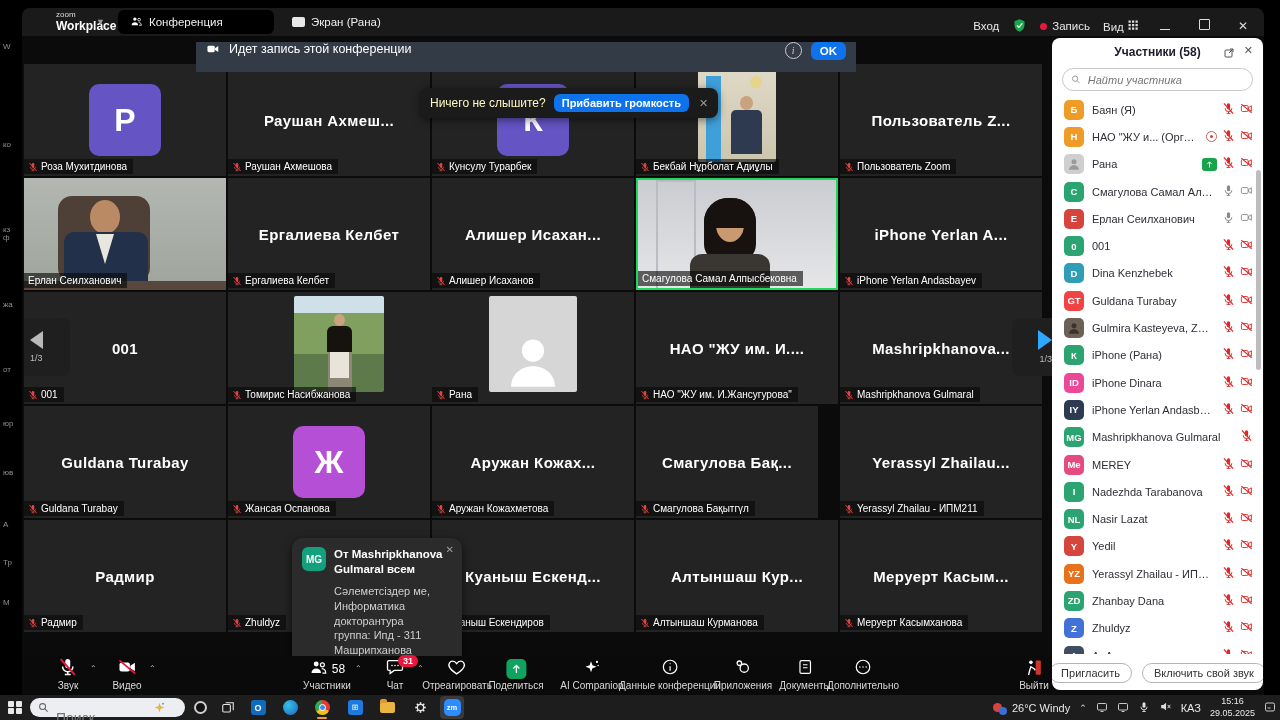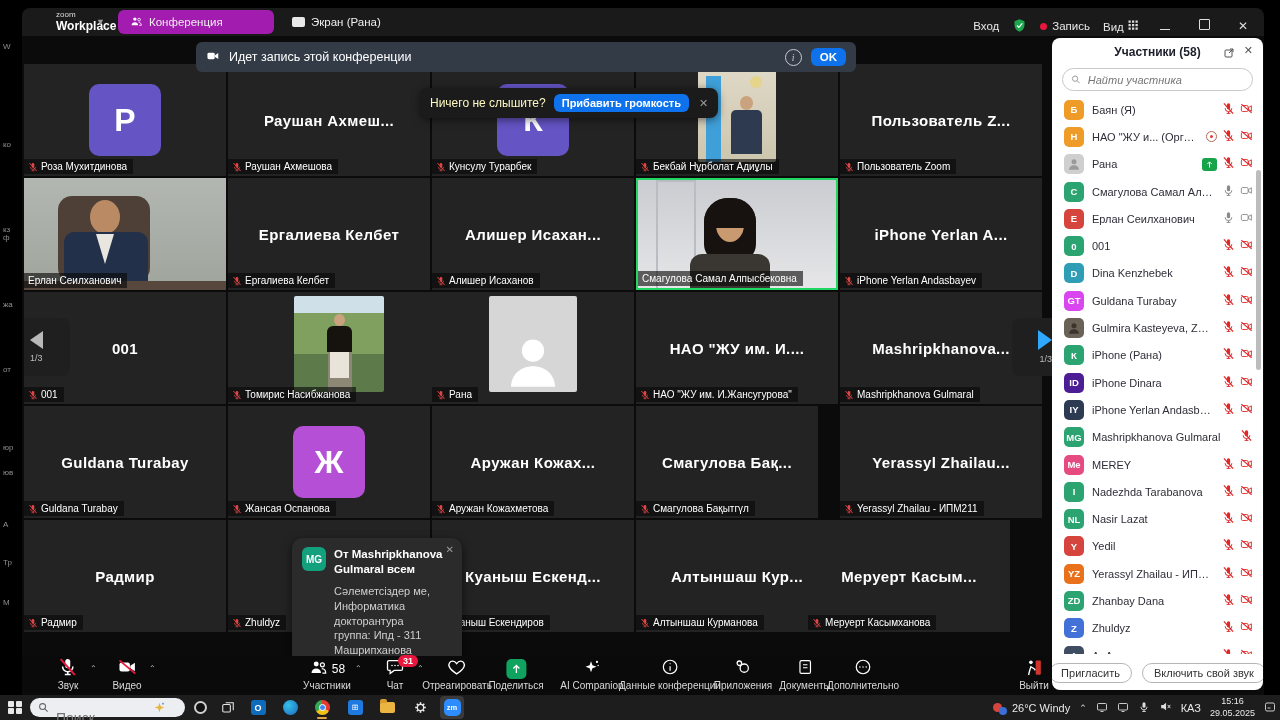--- a/index.html
+++ b/index.html
@@ -7,29 +7,29 @@
   #stage{position:absolute;inset:0;width:1280px;height:720px;background:#000;}
   .abs{position:absolute;}
   
   #titlebar{left:22px;top:8px;width:1242px;height:28px;background:#1a1a1a;border-radius:8px 8px 0 0;z-index:6;}
   #content-bg{left:22px;top:36px;width:1242px;height:659px;background:#0b0b0b;z-index:0;}
   .logo{left:34px;top:3px;line-height:1;color:#fff;}
   .logo .l1{font-size:8px;color:#ddd;}
   .logo .l2{font-size:12px;font-weight:bold;margin-top:1px;}
   .tb-chev{left:74px;top:9px;color:#9a9a9a;font-size:9px;}
   .tab{top:2px;height:24px;display:flex;align-items:center;gap:6px;color:#efefef;font-size:11.5px;padding:0 12px;border-radius:6px;}
-  #tab-meeting{left:96px;background:#a21caf;width:132px;}
+  #tab-meeting{left:96px;background:#000000;width:132px;}
   #tab-screen{left:258px;}
   #tb-right{right:8px;top:0;height:36px;display:flex;align-items:center;gap:13px;color:#e6e6e6;font-size:11.5px;z-index:7;}
   .rec-dot{width:7px;height:7px;border-radius:50%;background:#e8173d;display:inline-block;margin-right:5px;}
   .winbtn{width:26px;text-align:center;color:#ddd;font-size:12px;}
   .minbar{display:inline-block;width:10px;height:1.5px;background:#ddd;}
   .maxsq{display:inline-block;width:9px;height:9px;border:1.2px solid #ddd;border-radius:1px;}
   
-  #rec-banner{left:196px;top:42px;width:660px;height:30px;background:#333b46;border-radius:6px;display:flex;align-items:center;gap:9px;padding:0 10px;box-sizing:border-box;z-index:5;color:#fff;font-size:12.5px;}
+  #rec-banner{left:196px;top:42px;width:660px;height:30px;background:#333b46;border-radius:0;display:flex;align-items:flex-start;gap:9px;padding:0 10px;box-sizing:border-box;z-index:5;color:#fff;font-size:12.5px;}
   #rec-banner .sp{flex:1;}
   .info-circ{width:15px;height:15px;border:1.3px solid #c9cdd4;border-radius:50%;color:#c9cdd4;font-size:10px;display:flex;align-items:center;justify-content:center;font-style:italic;font-family:"Liberation Serif",serif;}
   #ok-btn{background:#0e72ed;color:#fff;font-weight:bold;font-size:11.5px;border-radius:6px;padding:3px 9px;}
   
   #audio-tip{left:420px;top:88px;height:30px;background:#1b1b1b;border-radius:8px;display:flex;align-items:center;gap:8px;padding:0 10px;z-index:5;box-shadow:0 2px 8px rgba(0,0,0,.5);}
   #audio-tip .q{color:#fef9c3;font-size:12px;}
   #vol-btn{background:#0e72ed;color:#fff;font-size:11px;font-weight:bold;border-radius:6px;padding:3px 8px;}
   #audio-tip .x{color:#9a9a9a;font-size:11px;margin-left:2px;}
   
   .tile{position:absolute;background:#232323;box-sizing:border-box;z-index:1;}
@@ -137,21 +137,21 @@
 <div id="stage">
 
   <div class="abs" id="content-bg"></div>
   <div id="frags">
       <div class="frag" style="top: 42px;">W</div>
       <div class="frag" style="top: 140px;">ко</div>
       <div class="frag" style="top: 225px;">кз</div>
       <div class="frag" style="top: 233px;">ф</div>
       <div class="frag" style="top: 300px;">жа</div>
       <div class="frag" style="top: 365px;">от</div>
-      <div class="frag" style="top: 443px;">юр</div>
+      <div class="frag" style="top: 419px;">юр</div>
       <div class="frag" style="top: 468px;">юв</div>
       <div class="frag" style="top: 520px;">А</div>
       <div class="frag" style="top: 558px;">Тр</div>
       <div class="frag" style="top: 598px;">М</div>
     </div>
 
   <div class="abs" id="titlebar">
     <div class="abs logo">
       <div class="l1">zoom</div>
       <div class="l2">Workplace</div>
@@ -530,21 +530,21 @@
           <svg width="10" height="10" viewBox="0 0 24 24">
             <rect x="9" y="2.5" width="6" height="11" rx="3" fill="#e04545"></rect>
             <path d="M5.8 11.5a6.2 6.2 0 0 0 12.4 0" fill="none" stroke="#e04545" stroke-width="1.8"></path>
             <line x1="12" y1="17.7" x2="12" y2="21" stroke="#e04545" stroke-width="1.8"></line>
             <line x1="8.5" y1="21" x2="15.5" y2="21" stroke="#e04545" stroke-width="1.8"></line>
             <line x1="3.5" y1="2.5" x2="20.5" y2="21.5" stroke="#e04545" stroke-width="2.4"></line>
           </svg>
           <span>Алтыншаш Курманова</span>
         </div>
       </div>
-      <div class="tile" style="left: 808px; top: 520px; width: 202px; height: 112px;">
+      <div class="tile" style="left: 840px; top: 520px; width: 202px; height: 112px;">
         <div class="ctext">Меруерт Касым...</div>
         <div class="tlabel">
           <svg width="10" height="10" viewBox="0 0 24 24">
             <rect x="9" y="2.5" width="6" height="11" rx="3" fill="#e04545"></rect>
             <path d="M5.8 11.5a6.2 6.2 0 0 0 12.4 0" fill="none" stroke="#e04545" stroke-width="1.8"></path>
             <line x1="12" y1="17.7" x2="12" y2="21" stroke="#e04545" stroke-width="1.8"></line>
             <line x1="8.5" y1="21" x2="15.5" y2="21" stroke="#e04545" stroke-width="1.8"></line>
             <line x1="3.5" y1="2.5" x2="20.5" y2="21.5" stroke="#e04545" stroke-width="2.4"></line>
           </svg>
           <span>Меруерт Касымханова</span>
@@ -853,21 +853,21 @@
                 <line x1="3.5" y1="2.5" x2="20.5" y2="21.5" stroke="#e02828" stroke-width="2.4"></line>
               </svg></span>
             <span><svg width="13" height="13" viewBox="0 0 24 24">
                 <rect x="2.5" y="6.5" width="12.5" height="11" rx="2.5" fill="none" stroke="#e02828" stroke-width="1.7"></rect>
                 <path d="M15.5 10.5l5.5-3.5v10l-5.5-3.5z" fill="none" stroke="#e02828" stroke-width="1.7"></path>
                 <line x1="2.5" y1="4" x2="21.5" y2="20" stroke="#e02828" stroke-width="2.2"></line>
               </svg></span>
           </span>
         </div>
         <div class="prow">
-          <span class="pav" style="background:#d946ef">GT</span>
+          <span class="pav" style="background:#ef4444">GT</span>
           <span class="pname">Guldana Turabay</span>
           <span class="picons">
             <span><svg width="13" height="13" viewBox="0 0 24 24">
                 <rect x="9" y="2.5" width="6" height="11" rx="3" fill="#e02828"></rect>
                 <path d="M5.8 11.5a6.2 6.2 0 0 0 12.4 0" fill="none" stroke="#e02828" stroke-width="1.8"></path>
                 <line x1="12" y1="17.7" x2="12" y2="21" stroke="#e02828" stroke-width="1.8"></line>
                 <line x1="8.5" y1="21" x2="15.5" y2="21" stroke="#e02828" stroke-width="1.8"></line>
                 <line x1="3.5" y1="2.5" x2="20.5" y2="21.5" stroke="#e02828" stroke-width="2.4"></line>
               </svg></span>
             <span><svg width="13" height="13" viewBox="0 0 24 24">
@@ -912,21 +912,21 @@
                 <line x1="3.5" y1="2.5" x2="20.5" y2="21.5" stroke="#e02828" stroke-width="2.4"></line>
               </svg></span>
             <span><svg width="13" height="13" viewBox="0 0 24 24">
                 <rect x="2.5" y="6.5" width="12.5" height="11" rx="2.5" fill="none" stroke="#e02828" stroke-width="1.7"></rect>
                 <path d="M15.5 10.5l5.5-3.5v10l-5.5-3.5z" fill="none" stroke="#e02828" stroke-width="1.7"></path>
                 <line x1="2.5" y1="4" x2="21.5" y2="20" stroke="#e02828" stroke-width="2.2"></line>
               </svg></span>
           </span>
         </div>
         <div class="prow">
-          <span class="pav" style="background:#4c1d95">ID</span>
+          <span class="pav" style="background:#ec4899">ID</span>
           <span class="pname">iPhone Dinara</span>
           <span class="picons">
             <span><svg width="13" height="13" viewBox="0 0 24 24">
                 <rect x="9" y="2.5" width="6" height="11" rx="3" fill="#e02828"></rect>
                 <path d="M5.8 11.5a6.2 6.2 0 0 0 12.4 0" fill="none" stroke="#e02828" stroke-width="1.8"></path>
                 <line x1="12" y1="17.7" x2="12" y2="21" stroke="#e02828" stroke-width="1.8"></line>
                 <line x1="8.5" y1="21" x2="15.5" y2="21" stroke="#e02828" stroke-width="1.8"></line>
                 <line x1="3.5" y1="2.5" x2="20.5" y2="21.5" stroke="#e02828" stroke-width="2.4"></line>
               </svg></span>
             <span><svg width="13" height="13" viewBox="0 0 24 24">

